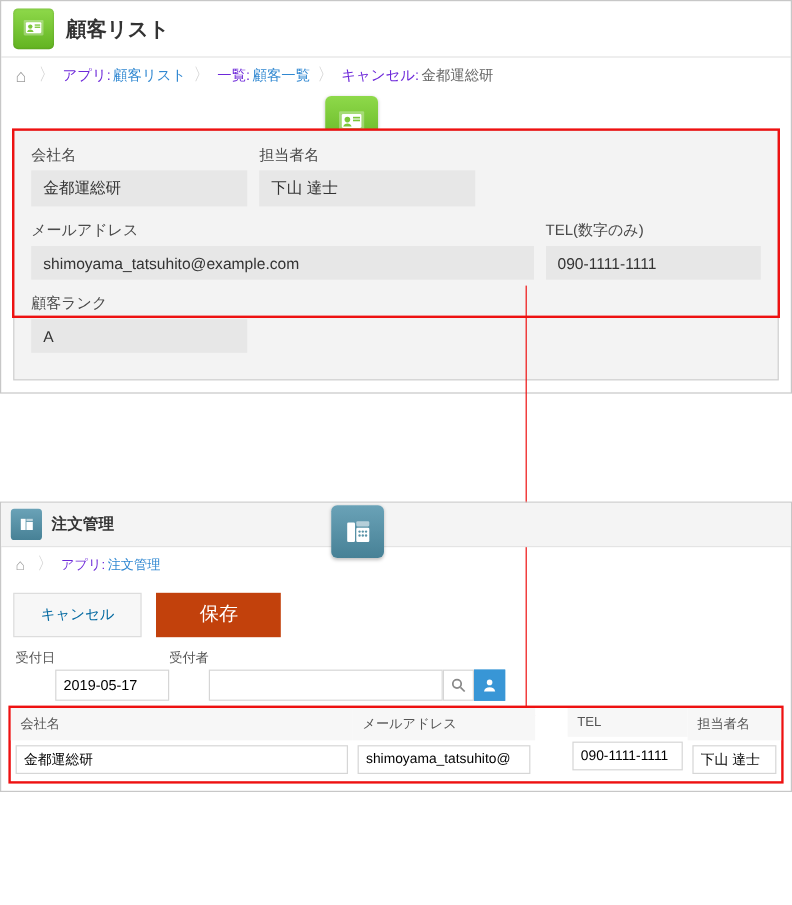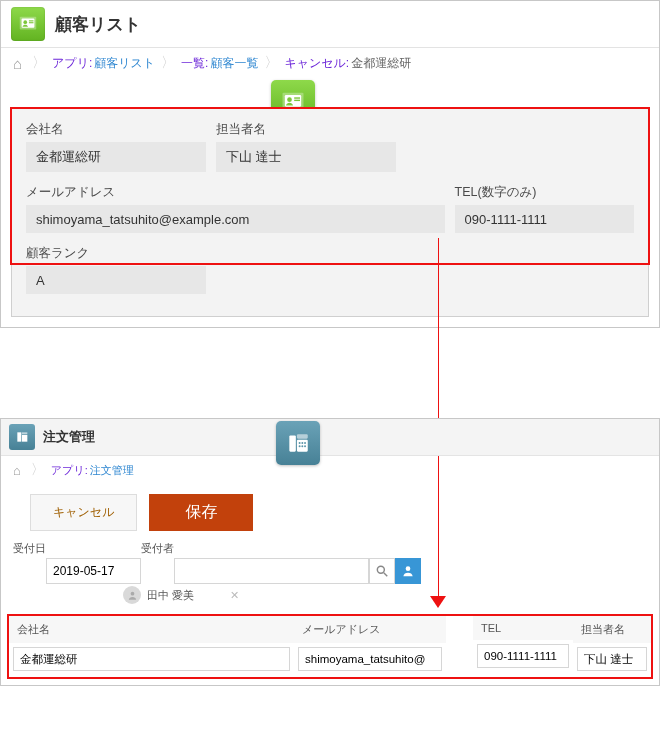--- a/index.html
+++ b/index.html
@@ -43,21 +43,21 @@
   .app2-header { display:flex; align-items:center; gap:8px; padding:5px 8px; background:#f4f4f4; position:relative; }
   .app2-icon { width:26px; height:26px; background: linear-gradient(#6aa2b7,#478196); border-radius:3px; display:flex; align-items:center; justify-content:center; color:#fff; }
   .app2-icon svg { width:16px; height:16px; }
   .app2-title { font-size:13px; font-weight:bold; color:#333; }
   .breadcrumb2 { display:flex; align-items:center; gap:4px; padding:5px 8px; font-size:11px; border-top:1px solid #e4e4e4; }
 
   .app2-icon-big { position:absolute; left: 275px; top: 2px; width:44px; height:44px; background: linear-gradient(#6aa2b7,#478196); border-radius:5px; box-shadow:0 1px 3px rgba(0,0,0,.25); display:flex; align-items:center; justify-content:center; color:#fff; z-index: 2; }
   .app2-icon-big svg { width:26px; height:26px; }
 
   .btnbar { display:flex; gap:12px; padding:10px; }
-  .btn-cancel { background:#f7f7f7; border:1px solid #ddd; color:#a16207; font-size:12px; padding:8px 22px; cursor:pointer;margin-left:19px; }
+  .btn-cancel { background:#f7f7f7; border:1px solid #ddd; color:#0369a1; font-size:12px; padding:8px 22px; cursor:pointer; }
   .btn-save { background:#c2410c; border:none; color:#fff; font-size:16px; padding:8px 36px; cursor:pointer; }
 
   .formrow { padding: 0 12px 4px; }
   .formrow-top { display:flex; align-items:flex-end; }
   .ff { display:flex; flex-direction:column; gap:2px; }
   .ff-lbl { font-size:11px; color:#555; }
   .ff-input { border:1px solid #d6d6d6; font-size:12px; padding:5px 6px; height:26px;margin-left:33px; }
   .w-date { width: 95px; } .w-user { width: 195px; }
   .icon-btn { width:26px; height:26px; display:flex; align-items:center; justify-content:center; border:1px solid #d6d6d6; color:#888; background:#fff; cursor:pointer; }
   .icon-btn.blue { background:#3896d6; border-color:#3896d6; color:#fff; }
@@ -213,30 +213,20 @@
             <line x1="15" y1="15" x2="21" y2="21"></line>
           </svg>
       </div>
       <div class="icon-btn blue">
         <svg width="14" height="14" viewBox="0 0 24 24" fill="#fff">
             <circle cx="12" cy="8" r="4"></circle>
             <path d="M4 21c.6-4 4-6 8-6s7.4 2 8 6"></path>
           </svg>
       </div>
     </div>
-    <div class="chip-row">
-      <span class="chip-avatar">
-        <svg width="11" height="11" viewBox="0 0 24 24" fill="#aaa">
-            <circle cx="12" cy="8" r="4"></circle>
-            <path d="M4 21c.6-4 4-6 8-6s7.4 2 8 6"></path>
-          </svg>
-      </span>
-      <span>田中 愛美</span>
-      <span class="chip-x">✕</span>
-    </div>
   </div>
 
   <div class="red-box2">
     <div class="red-box2-inner">
       <div class="colA">
         <div class="hdr2">会社名</div>
         <div class="val2"><input value="金都運総研" style=""></div>
       </div>
       <div class="colB">
         <div class="hdr2">メールアドレス</div>

